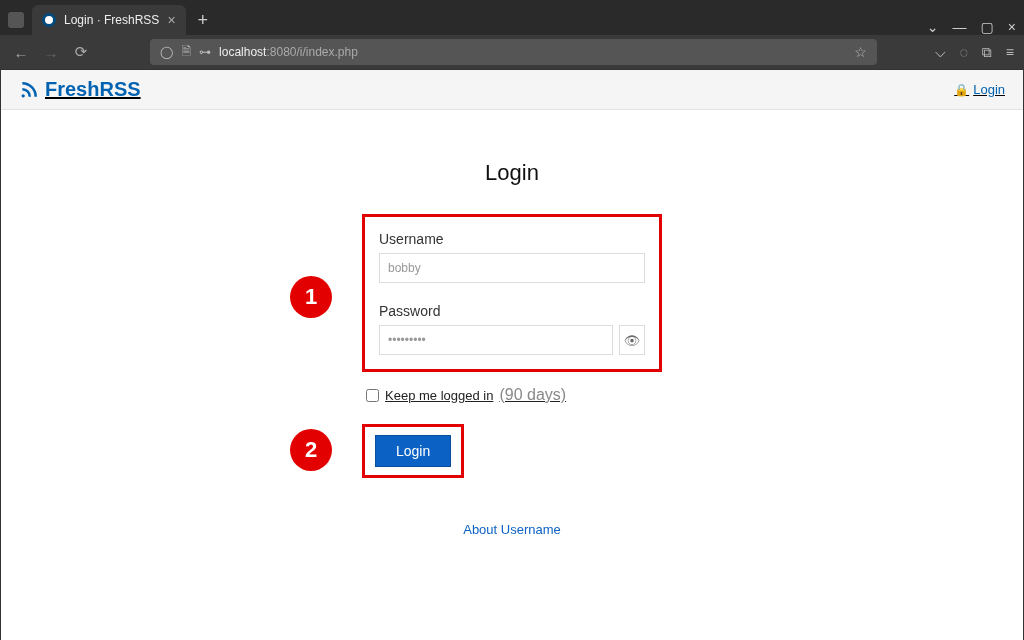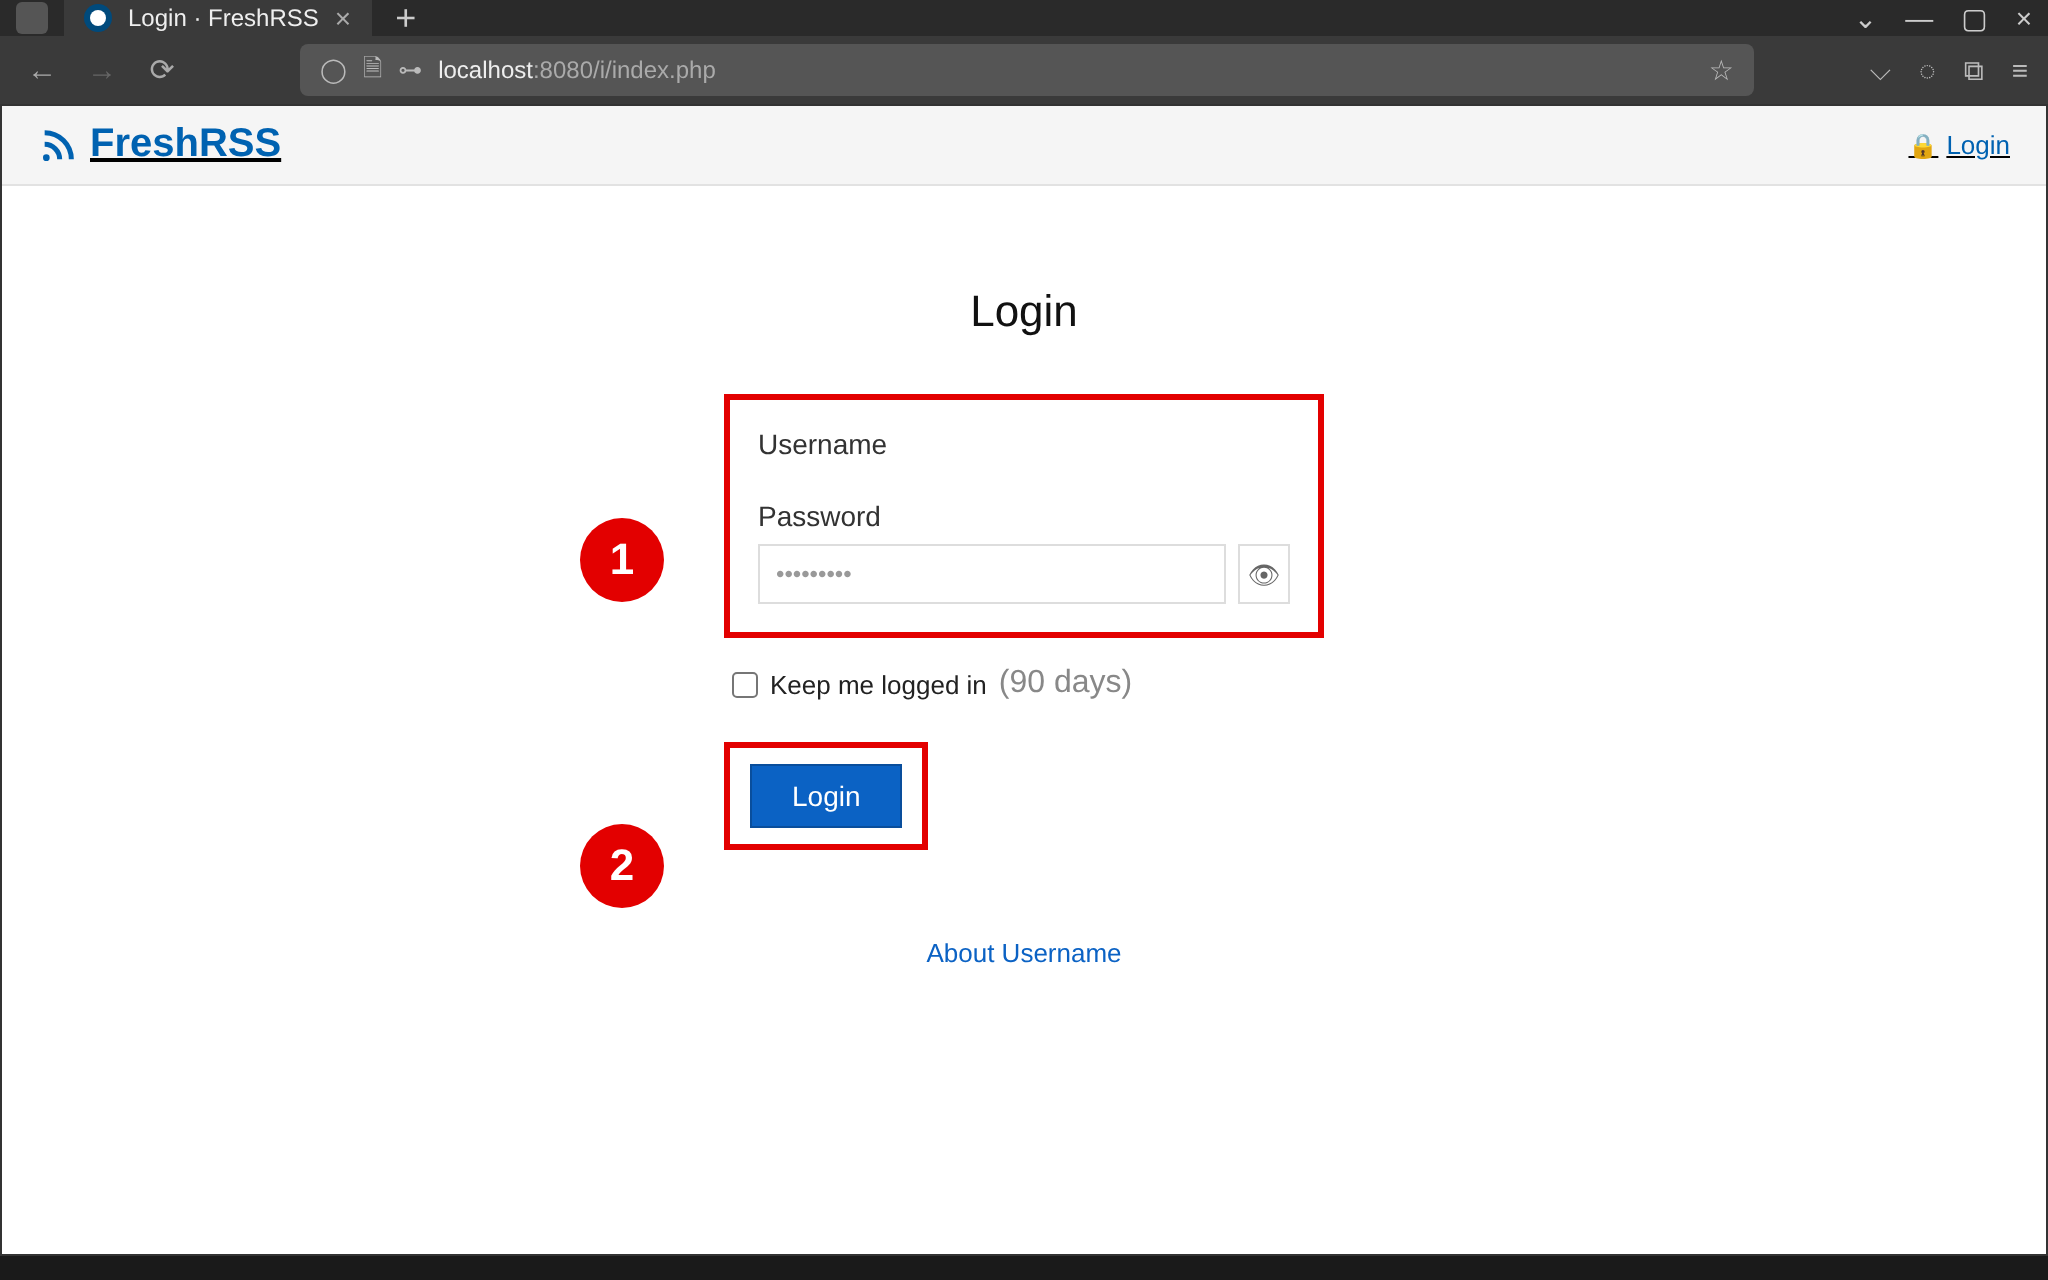--- a/index.html
+++ b/index.html
@@ -1,19 +1,19 @@
 <!DOCTYPE html>
 <html><head>
 <meta charset="utf-8">
 <style>
 * { margin: 0; padding: 0; box-sizing: border-box; font-family: -apple-system, BlinkMacSystemFont, "Segoe UI", Arial, sans-serif; }
 body { background: #1a1a1a; width: 1024px; height: 640px; overflow: hidden; }
 
 
-.window-titlebar { height: 18px; background: #2a2a2a; display: flex; align-items: center; padding: 0 8px; color: #ddd; font-size: 12px; }
+.window-titlebar { height: 35px; background: #2a2a2a; display: flex; align-items: flex-end; padding: 0 8px; color: #ddd; font-size: 12px; }
 .window-titlebar .app-icon { width: 16px; height: 16px; background: #555; border-radius: 3px; margin-right: 8px; }
 .window-controls { margin-left: auto; display: flex; gap: 14px; align-items: center; }
 .window-controls span { color: #ccc; font-size: 14px; cursor: pointer; }
 
 .tab-strip { background: #2a2a2a; display: flex; align-items: center; padding-left: 34px; }
 .tab { background: #3a3a3a; height: 30px; display: flex; align-items: center; padding: 0 10px; color: #eee; font-size: 12px; border-top-left-radius: 6px; border-top-right-radius: 6px; min-width: 150px; gap: 8px; }
 .tab .favicon { width: 14px; height: 14px; border-radius: 50%; background: #004a7c; position: relative; }
 .tab .favicon::after { content: ""; position: absolute; inset: 3px; border-radius: 50%; background: #fff; }
 .tab .close-x { margin-left: auto; color: #aaa; font-size: 14px; }
 .tab-plus { color: #ccc; font-size: 18px; padding: 0 12px; cursor: pointer; }
@@ -47,21 +47,21 @@
 .form-wrap { width: 300px; margin: 0 auto; text-align: left; position: relative; }
 
 .field-box { border: 3px solid #e30000; padding: 10px 14px 14px 14px; position: relative; }
 
 .field-label { font-size: 14px; color: #333; margin-top: 4px; margin-bottom: 6px; }
 .text-input { width: 100%; height: 30px; border: 1px solid #ddd; padding: 4px 8px; font-size: 12px; color: #999; }
 .pw-row { display: flex; gap: 6px; align-items: center; }
 .pw-row .text-input { flex: 1; }
 .eye-btn { width: 26px; height: 30px; border: 1px solid #ddd; background: #fff; display: flex; align-items: center; justify-content: center; color: #666; font-size: 13px; cursor: pointer; }
 
-.keep-row { margin-top: 14px; display: flex; align-items: center; gap: 6px; font-size: 13px; color: #222; padding-left: 4px; }
+.keep-row { margin-top: 14px; display: flex; align-items: center; gap: 6px; font-size: 13px; color: #222; padding-left: 4px; text-decoration: underline; }
 .keep-row .sub { color: #888; font-size: 16px; }
 .keep-row input[type=checkbox] { width: 13px; height: 13px; }
 
 .submit-box { border: 3px solid #e30000; display: inline-block; padding: 8px 10px; margin-top: 20px; }
 .login-btn { background: #0b62c4; color: #fff; border: 1px solid #094e9c; padding: 7px 20px; font-size: 14px; cursor: pointer; }
 
 .about-link { display: block; text-align: center; margin-top: 44px; color: #0b62c4; font-size: 13px; text-decoration: none; }
 
 
 .anno { position: absolute; width: 42px; height: 42px; background: #e30000; border-radius: 50%; color: #fff; display: flex; align-items: center; justify-content: center; font-size: 22px; font-weight: 700; }
@@ -134,20 +134,21 @@
   <div class="content">
     <h1 class="page-title">Login</h1>
 
     <div class="form-wrap">
 
       <div class="anno anno-1">1</div>
       <div class="anno anno-2">2</div>
 
       <div class="field-box">
         <div class="field-label">Username</div>
+        <input class="text-input" type="text" value="bobby" style="">
 
         <div class="field-label" style="margin-top:20px">Password</div>
         <div class="pw-row">
           <input class="text-input" type="text" value="•••••••••" style="">
           <div class="eye-btn">
             <span>👁</span>
           </div>
         </div>
       </div>
 

